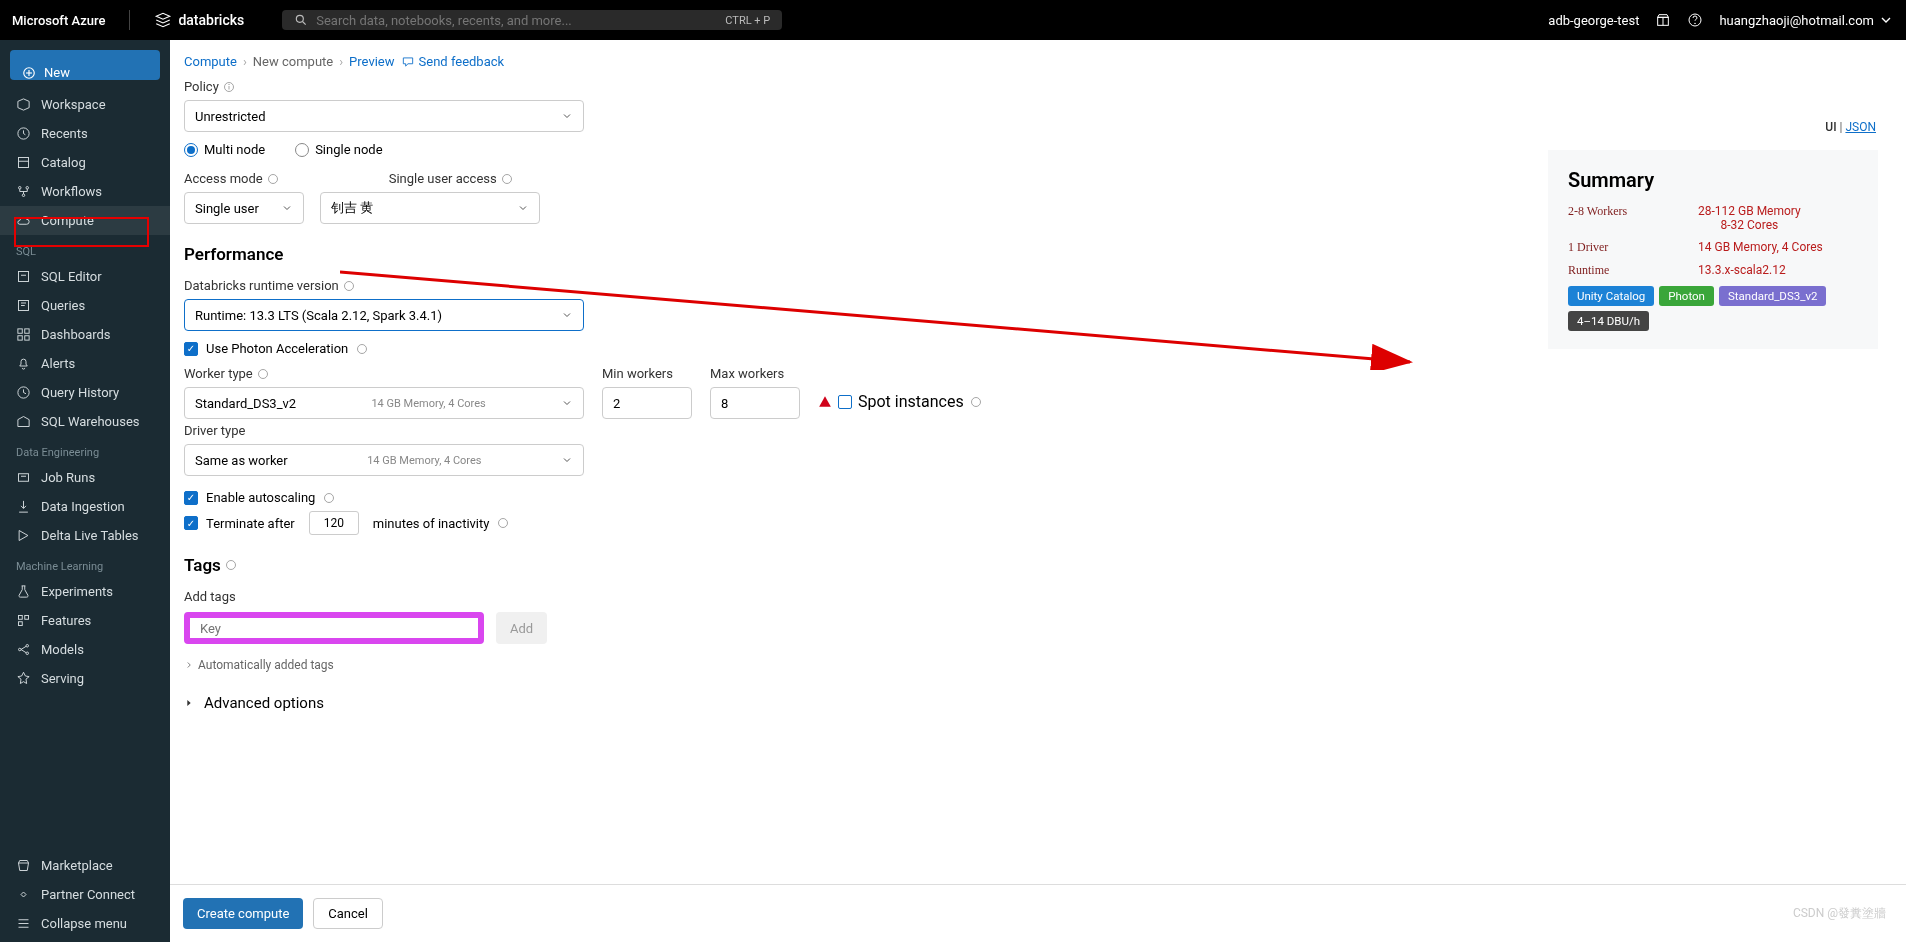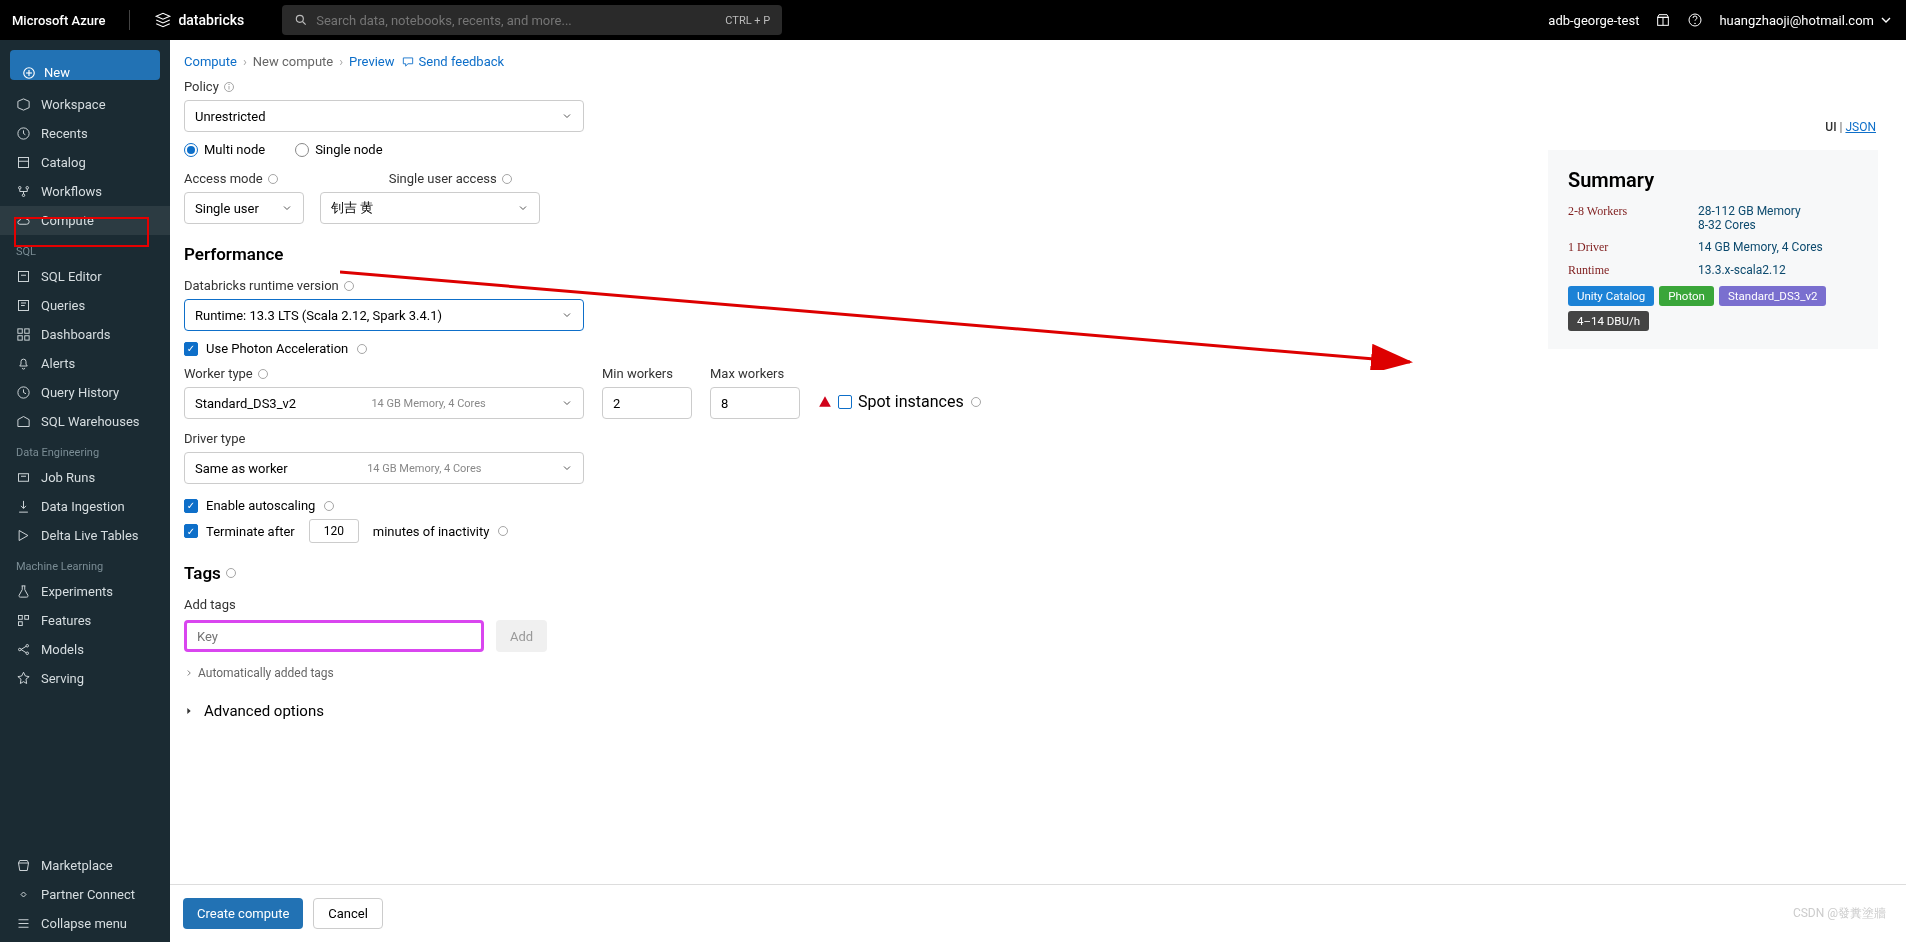--- a/index.html
+++ b/index.html
@@ -3,21 +3,21 @@
 <meta charset="utf-8">
 <style>
 * { margin: 0; padding: 0; box-sizing: border-box; font-family: -apple-system, BlinkMacSystemFont, "Segoe UI", Roboto, Arial, sans-serif; }
 body { width: 1906px; height: 942px; background: #fff; overflow: hidden; }
 .topbar { height: 40px; background: #000; display: flex; align-items: center; padding: 0 12px; color: #fff; }
 .topbar-left { display: flex; align-items: center; gap: 24px; }
 .azure-label { font-size: 13px; font-weight: 500; }
 .divider-v { width: 1px; height: 20px; background: #444; }
 .db-logo { display: flex; align-items: center; gap: 6px; font-size: 14px; font-weight: 500; }
 .db-logo svg { width: 18px; height: 18px; }
-.search-box { margin-left: 14px; background: #2a2a2a; border-radius: 4px; display: flex; align-items: center; padding: 0 12px; height: 30px; width: 500px; }
+.search-box { margin-left: 14px; background: #2a2a2a; border-radius: 4px; display: flex; align-items: center; padding: 0 12px; height: 20px; width: 500px; }
 .search-box input { background: transparent; border: 0; color: #ddd; font-size: 13px; flex: 1; outline: none; }
 .search-box svg { width: 14px; height: 14px; margin-right: 8px; }
 .kbd { font-size: 11px; color: #bbb; }
 .topbar-right { margin-left: auto; display: flex; align-items: center; gap: 16px; font-size: 13px; }
 .topbar-right svg { width: 16px; height: 16px; }
 .user-email { display: flex; align-items: center; gap: 4px; }
 
 .main { display: flex; height: 902px; }
 .sidebar { width: 170px; background: #1b2b33; color: #d6dde0; display: flex; flex-direction: column; }
 .new-btn { margin: 10px; background: #2272b4; border-radius: 4px; height: 30px; display: flex; align-items: flex-end; padding: 0 12px; color: #fff; font-size: 13px; gap: 8px; }
@@ -60,34 +60,34 @@
 .radio-dot { width: 14px; height: 14px; border: 1px solid #888; border-radius: 50%; display: flex; align-items: center; justify-content: center; }
 .radio-dot.checked { border-color: #0e6fc9; }
 .radio-dot.checked::after { content: ''; width: 8px; height: 8px; background: #0e6fc9; border-radius: 50%; }
 
 .check-row { display: flex; align-items: center; gap: 8px; font-size: 13px; margin-bottom: 6px; }
 .checkbox { width: 14px; height: 14px; border: 1px solid #0e6fc9; border-radius: 2px; background: #0e6fc9; display: flex; align-items: center; justify-content: center; color: #fff; font-size: 10px; }
 .checkbox.empty { background: #fff; }
 .term-input { width: 50px; height: 24px; border: 1px solid #ccc; border-radius: 3px; font-size: 12px; text-align: center; margin: 0 6px; }
 
 .tags-row { display: flex; gap: 12px; align-items: center; }
-.tag-input { width: 300px; height: 32px; border: 3px solid #d946ef; border-radius: 4px; padding: 0 10px; font-size: 13px; }
+.tag-input { width: 300px; height: 32px; border: 6px solid #d946ef; border-radius: 4px; padding: 0 10px; font-size: 13px; }
 .add-btn { height: 32px; padding: 0 14px; background: #f0f0f0; border: 0; border-radius: 4px; font-size: 13px; color: #999; }
 .auto-tags { margin-top: 14px; font-size: 12px; color: #666; display: flex; align-items: center; gap: 4px; }
 .adv-row { display: flex; align-items: center; gap: 10px; font-size: 15px; margin-top: 22px; }
 .caret-r { width: 10px; height: 10px; }
 .action-bar { position: absolute; bottom: 0; left: 0; right: 0; border-top: 1px solid #ddd; padding: 13px; display: flex; gap: 10px; background: #fff; }
 .create-btn { background: #2272b4; color: #fff; border: 0; border-radius: 4px; padding: 8px 14px; font-size: 13px; }
 .cancel-btn { background: #fff; border: 1px solid #ccc; border-radius: 4px; padding: 7px 14px; font-size: 13px; }
 
 .summary-panel { position: absolute; right: 28px; top: 110px; width: 330px; background: #f7f8f9; padding: 18px 20px; }
 .summary-title { font-size: 20px; font-weight: 600; margin-bottom: 12px; }
 .summary-row { display: flex; font-size: 12px; margin-bottom: 8px; }
 .summary-row .l { width: 130px; color: #7f1d1d; font-family: Liberation Serif, serif; }
-.summary-row .r { color: #0c4a6e; }
+.summary-row .r { color: #b91c1c; text-align: center; }
 .badge-row { display: flex; gap: 5px; margin-top: 6px; flex-wrap: wrap; }
 .badge { padding: 3px 9px; border-radius: 3px; font-size: 11.5px; color: #fff; }
 .b-uc { background: #1c82d6; }
 .b-ph { background: #3aa63a; }
 .b-st { background: #7a6fcf; }
 .b-dbu { background: #444; }
 
 .arrow-svg { position: absolute; left: 170px; top: 230px; width: 1090px; height: 100px; pointer-events: none; }
 
 .watermark { position: absolute; right: 20px; bottom: 20px; font-size: 12px; color: #ccc; }
@@ -425,21 +425,21 @@
               <path d="M12 2L2 20h20z"></path>
             </svg>
           <span class="checkbox empty"></span>
           <span>Spot instances</span>
           <svg class="info-icon" viewBox="0 0 24 24" fill="none" stroke="currentColor" stroke-width="1.5">
               <circle cx="12" cy="12" r="9"></circle>
             </svg>
         </div>
       </div>
 
-      <div style="margin-top:12px">
+      <div style="margin-top:4px">
         <div class="label">Driver type</div>
         <div class="select">
             <span>Same as worker</span>
             <span class="runtime-desc">14 GB Memory, 4 Cores</span>
             <svg class="chev" viewBox="0 0 24 24" fill="none" stroke="currentColor" stroke-width="2">
               <polyline points="6 9 12 15 18 9"></polyline>
             </svg>
           </div>
       </div>
 

